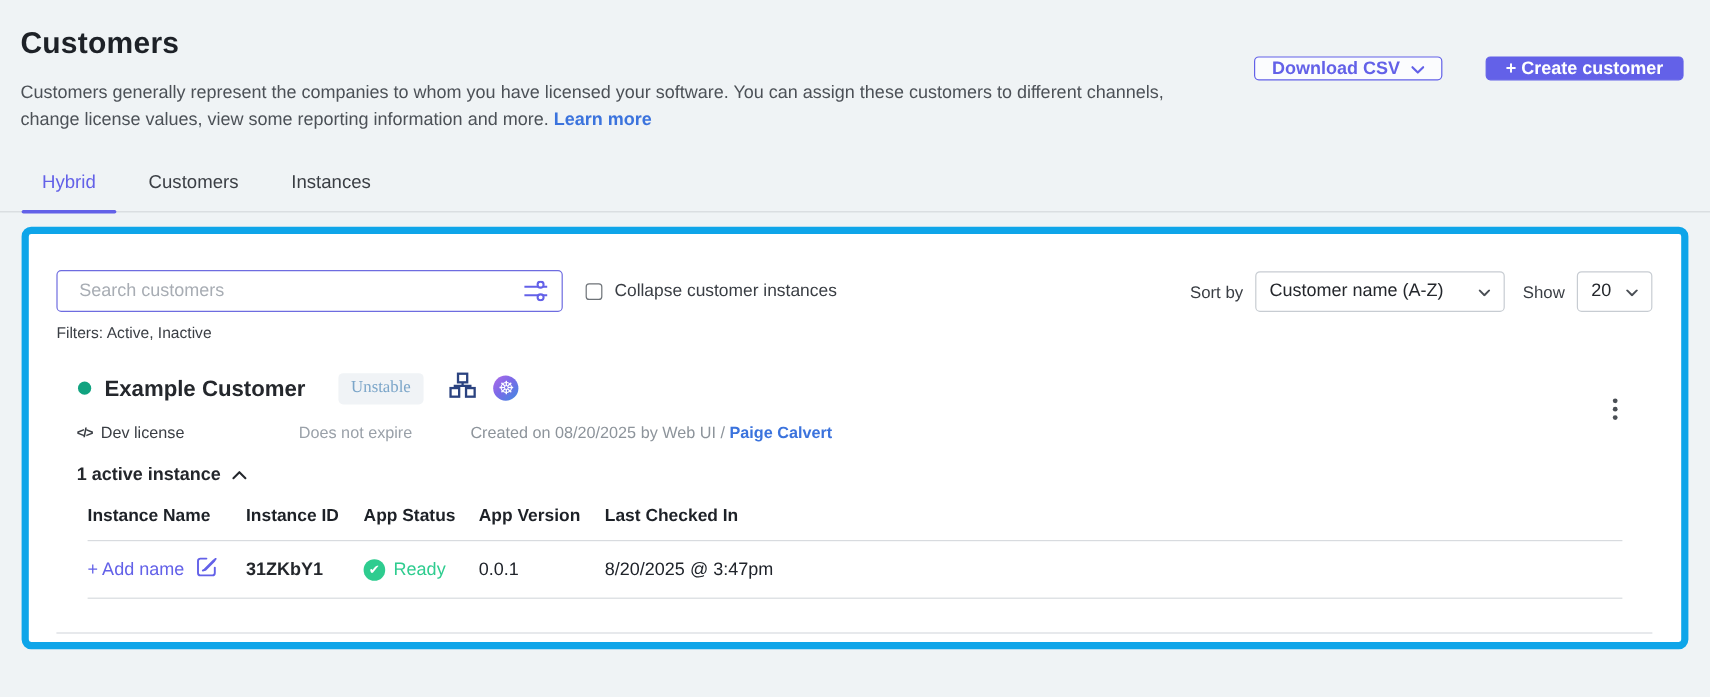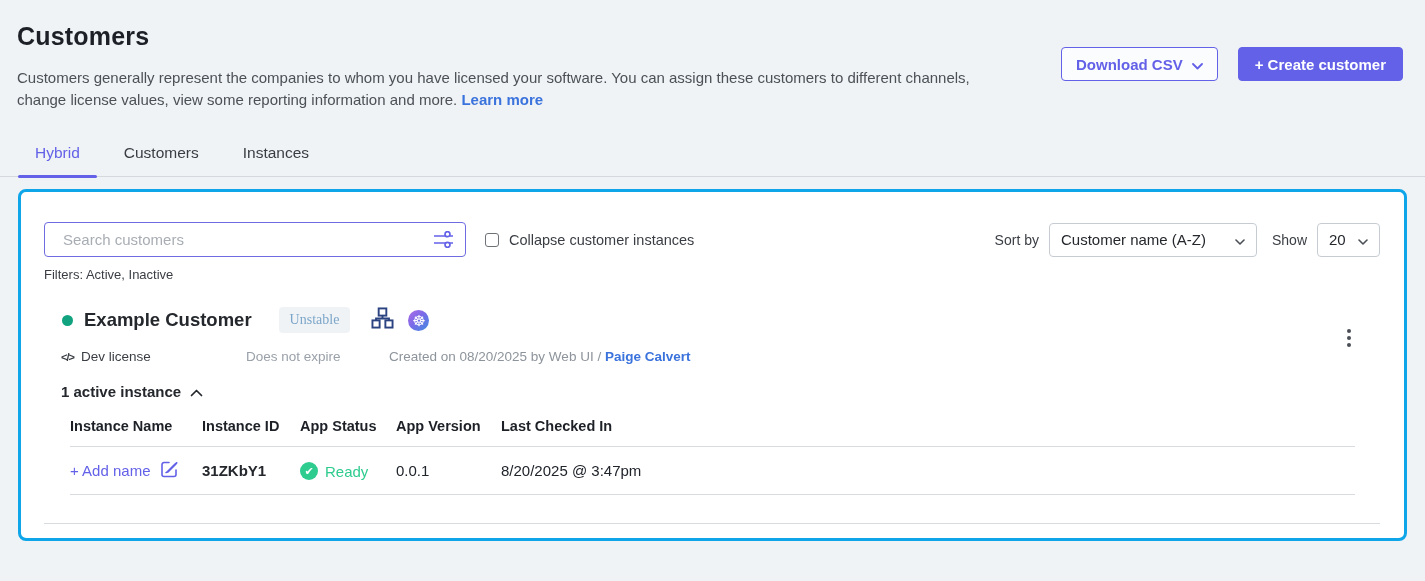--- a/index.html
+++ b/index.html
@@ -11,32 +11,32 @@
     overflow: hidden;
   }
   .page { position: relative; width: 1425px; height: 581px; }
 
   
   .header { padding: 22px 22px 0 17px; display: flex; justify-content: space-between; }
   .page-title { font-size: 25px; font-weight: 700; color: #1d2127; letter-spacing: .2px; }
   .page-desc { margin-top: 16px; font-size: 15px; line-height: 22px; color: #4c5157; max-width: 962px; }
   .learn-more { color: #3b73dd; font-weight: 600; text-decoration: none; cursor: pointer; }
   .header-actions { display: flex; gap: 20px; align-items: flex-start; padding-top: 25px; flex-shrink: 0; }
-  .btn { height: 34px; border-radius: 4px; font-size: 15px; font-weight: 700; display: inline-flex; align-items: center; cursor: pointer; font-family: inherit; }
+  .btn { height: 20px; border-radius: 4px; font-size: 15px; font-weight: 700; display: inline-flex; align-items: center; cursor: pointer; font-family: inherit; margin-left: 16px; }
   .btn-outline { background: #fbfcfe; border: 1px solid #6361e8; color: #6361e8; padding: 0 14px; gap: 9px; }
   .btn-primary { background: #6361e8; border: 1px solid #6361e8; color: #fff; padding: 0 16px; }
 
   
   .tabs { margin-top: 33px; display: flex; padding-left: 18px; border-bottom: 1px solid #d5d9dd; }
   .tab { padding: 0 17px 14px; margin-right: 10px; font-size: 15.5px; color: #3a3e44; cursor: pointer; position: relative; }
   .tab.active { color: #6361e8; font-weight: 400; }
   .tab.active::after { content:""; position:absolute; left:0; right:0; bottom:-2px; height:3px; background:#6361e8; border-radius:2px; }
 
   
-  .card { margin: 12px 18px 0; height: 352px; background: #fff; border: 3px solid #0ea5e9; border-radius: 8px; padding: 30px 24px 0 23px; overflow: hidden; }
+  .card { margin: 12px 18px 0; height: 352px; background: #fff; border: 6px solid #0ea5e9; border-radius: 8px; padding: 30px 24px 0 23px; overflow: hidden; }
 
   .toolbar { display: flex; align-items: center; }
   .search-wrap { position: relative; width: 422px; flex-shrink: 0; }
   .search-input { width: 100%; height: 35px; border: 1px solid #6e6ce0; border-radius: 4px; padding: 0 42px 0 18px; font-size: 15px; font-family: inherit; color: #20242b; outline: none; background:#fff; }
   .search-input::placeholder { color: #a8adb4; }
   .search-filter-icon { position: absolute; right: 12px; top: 9px; cursor: pointer; }
 
   .collapse-wrap { display: flex; align-items: center; margin-left: 19px; gap: 10px; cursor: pointer; }
   .checkbox { width: 14px; height: 14px; border: 1.5px solid #6d7277; border-radius: 3px; background: #fff; }
   .collapse-label { font-size: 14.5px; color: #3a3e44; }

